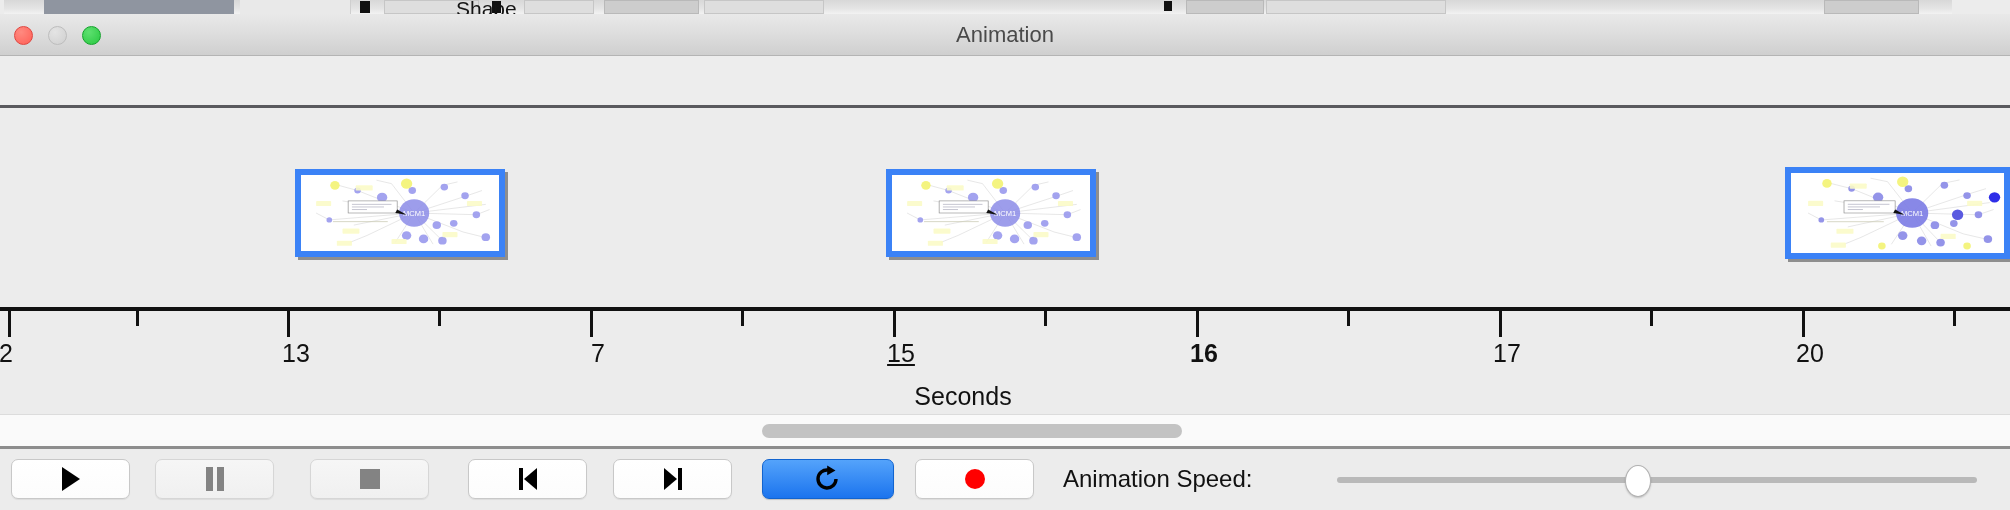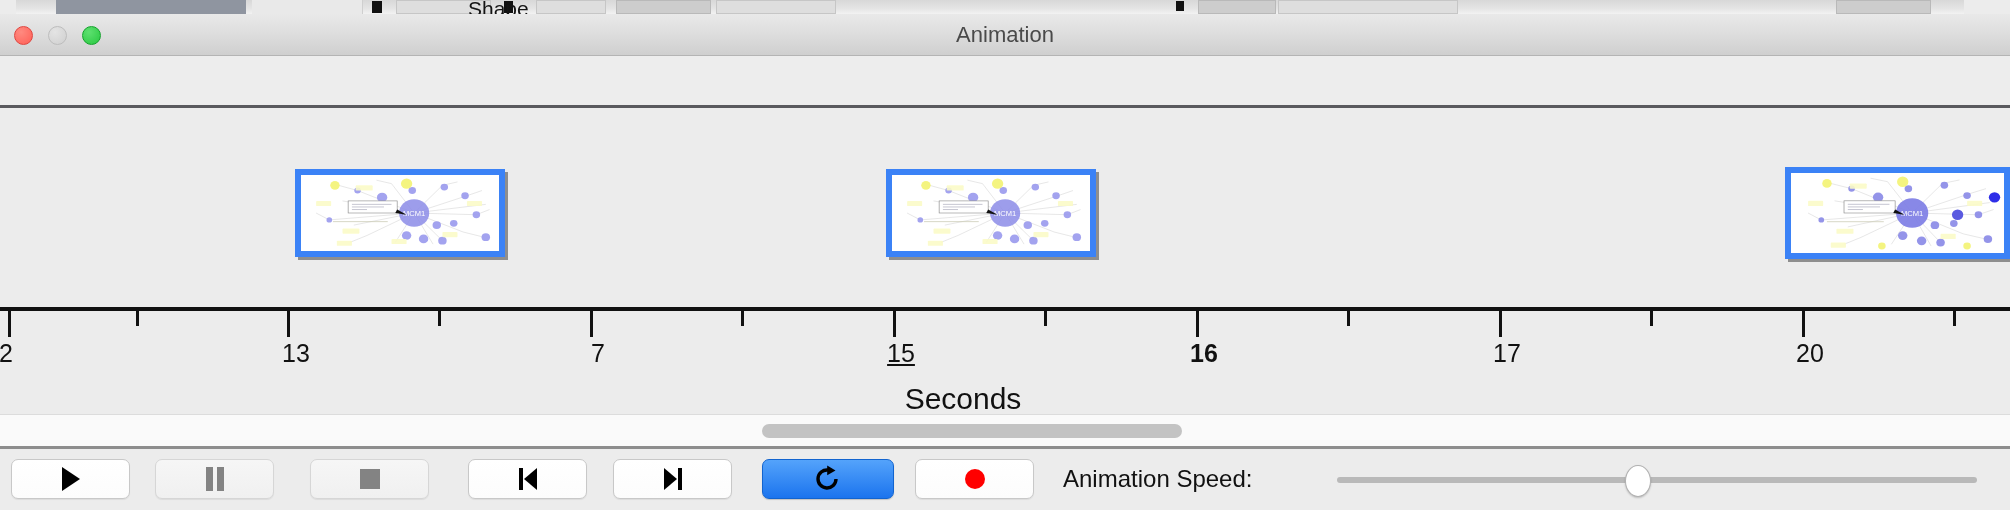--- a/index.html
+++ b/index.html
@@ -7,21 +7,21 @@
     width:2010px;height:510px;
     font-family:"Liberation Sans", sans-serif;
     background:#ececec;
     overflow:hidden;
     -webkit-font-smoothing:antialiased;
   }
   .app{position:relative;width:2010px;height:510px;}
 
   
   .bg-window{
-    position:absolute;left:16px;top:0;width:1948px;height:14px;
+    position:absolute;left:4px;top:0;width:1948px;height:14px;
     background:linear-gradient(180deg,#d8d8d8 0%,#e4e4e4 60%,#f2f2f2 100%);
     overflow:hidden;
   }
   .bg-window .seg{position:absolute;top:0;height:14px;background:#e9e9e9;border-right:1px solid #cfcfcf;}
   .bg-window .dark{position:absolute;left:40px;top:0;width:190px;height:14px;background:#8f95a0;}
   .bg-window .shape-text{
     position:absolute;left:452px;top:-3px;font-size:21px;color:#141414;
     font-family:"Liberation Sans", sans-serif;white-space:nowrap;
   }
   .bg-window .blk{position:absolute;top:1px;width:13px;height:13px;background:#111;}
@@ -90,21 +90,21 @@
   .axis-line{position:absolute;left:0;top:0;width:2010px;height:4px;background:#111;}
   .tick{position:absolute;top:4px;width:3px;background:#111;}
   .tick.major{height:26px;}
   .tick.minor{height:15px;}
   .tick-label{
     position:absolute;top:32px;font-size:25px;color:#111;
     transform:translateX(-50%);white-space:nowrap;
   }
   .axis-title{
     position:absolute;left:0;top:75px;width:1926px;text-align:center;
-    font-size:30px;color:#111;
+    font-size:25px;color:#111;
   }
 
   
   .scrollarea{
     position:absolute;left:0;top:414px;width:2010px;height:32px;
     background:#fafafa;border-top:1px solid #dcdcdc;box-sizing:border-box;
   }
   .scroll-track{position:absolute;left:0;top:0;width:2010px;height:31px;background:#fafafa;}
   .scroll-thumb{
     position:absolute;top:9px;height:14px;border-radius:7px;background:#c3c3c3;

